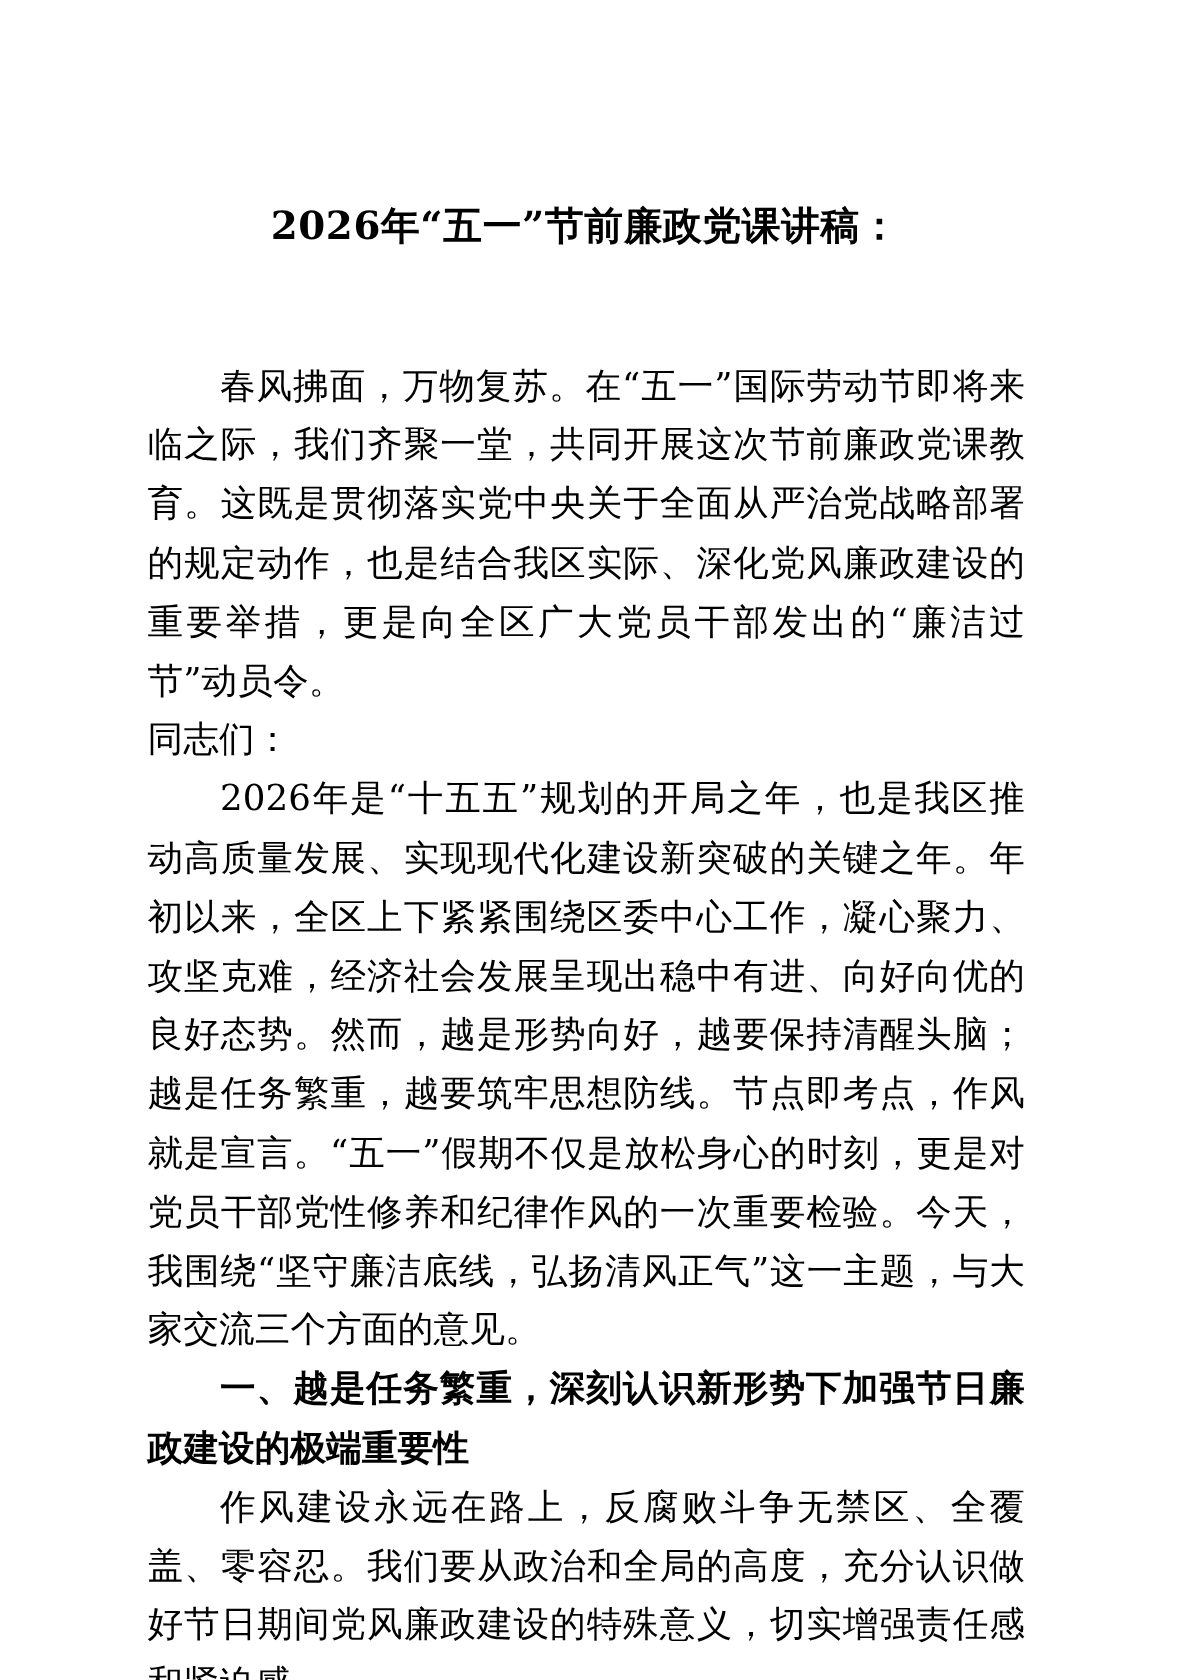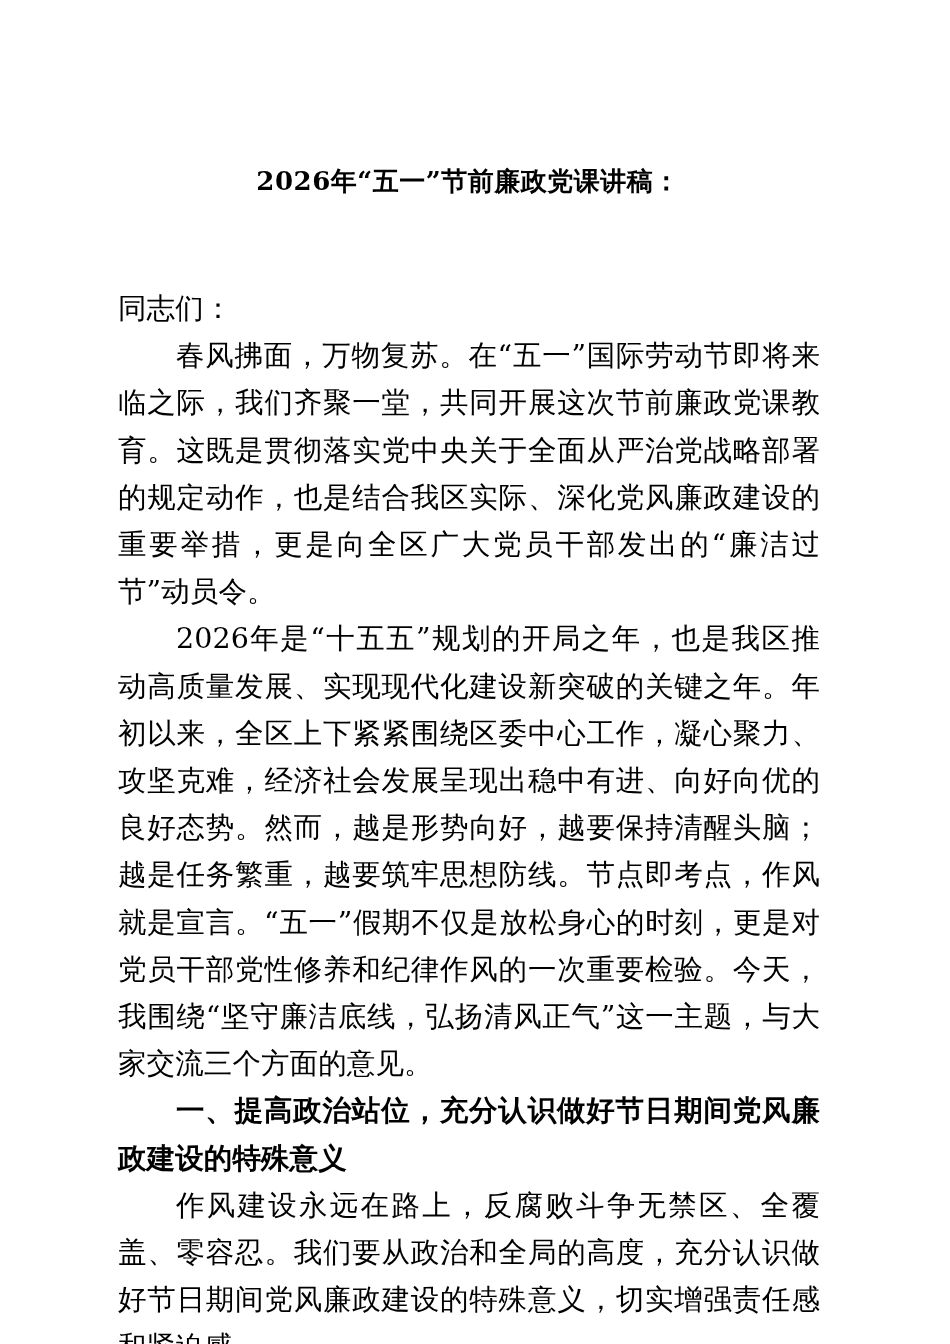--- a/index.html
+++ b/index.html
@@ -24,21 +24,21 @@
   }
 
   
   .doc-title {
     position: absolute;
     left: 118px;
     top: 158px;
     width: 700px;
     text-align: center;
     font-weight: bold;
-    font-size: 26px;
+    font-size: 31px;
     line-height: 47px;
     letter-spacing: 0.5px;
   }
   .doc-title .tline {
     display: block;
     white-space: pre;
   }
 
   
   .body-col {
@@ -76,25 +76,25 @@
 <body>
 
 <div class="page">
 
   <div class="doc-title">
     <span class="tline">2026年“五一”节前廉政党课讲稿：</span>
   </div>
 
   <div class="body-col">
 
+    <p class="para indent">春风拂面，万物复苏。在“五一”国际劳动节即将来临之际，我们齐聚一堂，共同开展这次节前廉政党课教育。这既是贯彻落实党中央关于全面从严治党战略部署的规定动作，也是结合我区实际、深化党风廉政建设的重要举措，更是向全区广大党员干部发出的“廉洁过节”动员令。</p>
+
     <p class="para salutation">同志们：</p>
-
-    <p class="para indent">春风拂面，万物复苏。在“五一”国际劳动节即将来临之际，我们齐聚一堂，共同开展这次节前廉政党课教育。这既是贯彻落实党中央关于全面从严治党战略部署的规定动作，也是结合我区实际、深化党风廉政建设的重要举措，更是向全区广大党员干部发出的“廉洁过节”动员令。</p>
 
     <p class="para indent">2026年是“十五五”规划的开局之年，也是我区推动高质量发展、实现现代化建设新突破的关键之年。年初以来，全区上下紧紧围绕区委中心工作，凝心聚力、攻坚克难，经济社会发展呈现出稳中有进、向好向优的良好态势。然而，越是形势向好，越要保持清醒头脑；越是任务繁重，越要筑牢思想防线。节点即考点，作风就是宣言。“五一”假期不仅是放松身心的时刻，更是对党员干部党性修养和纪律作风的一次重要检验。今天，我围绕“坚守廉洁底线，弘扬清风正气”这一主题，与大家交流三个方面的意见。</p>
 
-    <p class="para heading">一、提高政治站位，充分认识做好节日期间党风廉政建设的特殊意义</p>
+    <p class="para heading">一、越是任务繁重，深刻认识新形势下加强节日廉政建设的极端重要性</p>
 
     <p class="para indent">作风建设永远在路上，反腐败斗争无禁区、全覆盖、零容忍。我们要从政治和全局的高度，充分认识做好节日期间党风廉政建设的特殊意义，切实增强责任感和紧迫感。</p>
 
   </div>
 
 </div>
 
 </body></html>

